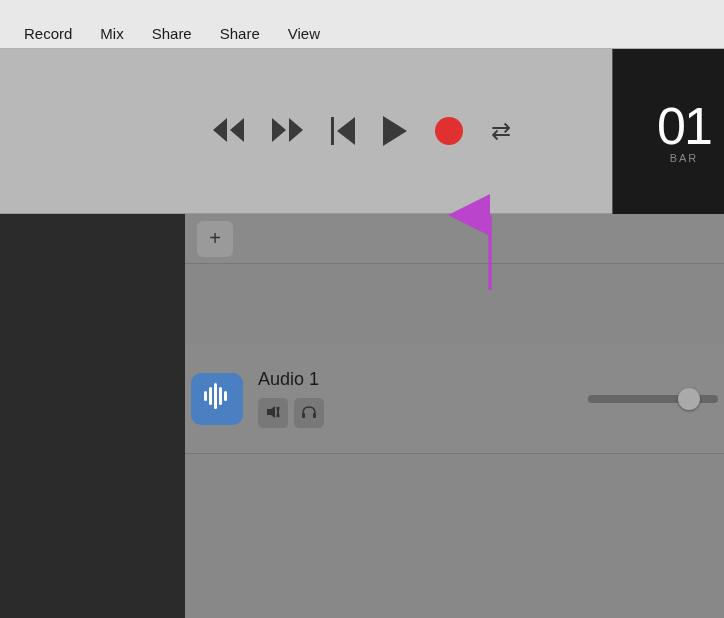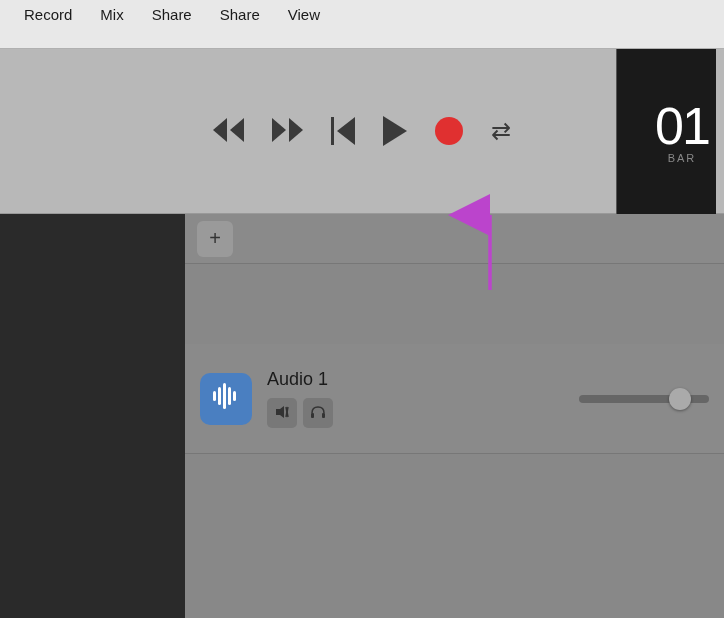--- a/index.html
+++ b/index.html
@@ -12,21 +12,21 @@
       position: relative;
     }
 
     
     .menu-bar {
       width: 100%;
       height: 49px;
       background: #e8e8e8;
       border-bottom: 1px solid #b0b0b0;
       display: flex;
-      align-items: flex-start;
+      align-items: flex-end;
       padding: 0 10px;
     }
     .menu-item {
       padding: 6px 14px;
       font-size: 15px;
       color: #1a1a1a;
       cursor: pointer;
       border-radius: 4px;
     }
 
@@ -143,23 +143,23 @@
     
     .icon-loop {
       font-size: 24px;
       color: #3a3a3a;
       line-height: 1;
     }
 
     
     .display-panel {
       position: absolute;
-      right: 8px;
+      right: 0;
       top: 0;
-      width: 100px;
+      width: 112px;
       height: 165px;
       background: #1a1a1a;
       display: flex;
       flex-direction: column;
       align-items: center;
       justify-content: center;
       border-left: 1px solid #555;
       overflow: hidden;
       padding-left: 31px;
     }
@@ -233,21 +233,21 @@
       color: #333;
     }
 
     
     .track-row {
       height: 110px;
       background: #8a8a8a;
       border-bottom: 1px solid #777;
       display: flex;
       align-items: center;
-      padding: 0 15px;
+      padding: 0 6px;
       gap: 15px;
     }
 
     .track-icon {
       width: 52px;
       height: 52px;
       background: #4a7fc1;
       border-radius: 10px;
       display: flex;
       align-items: center;

